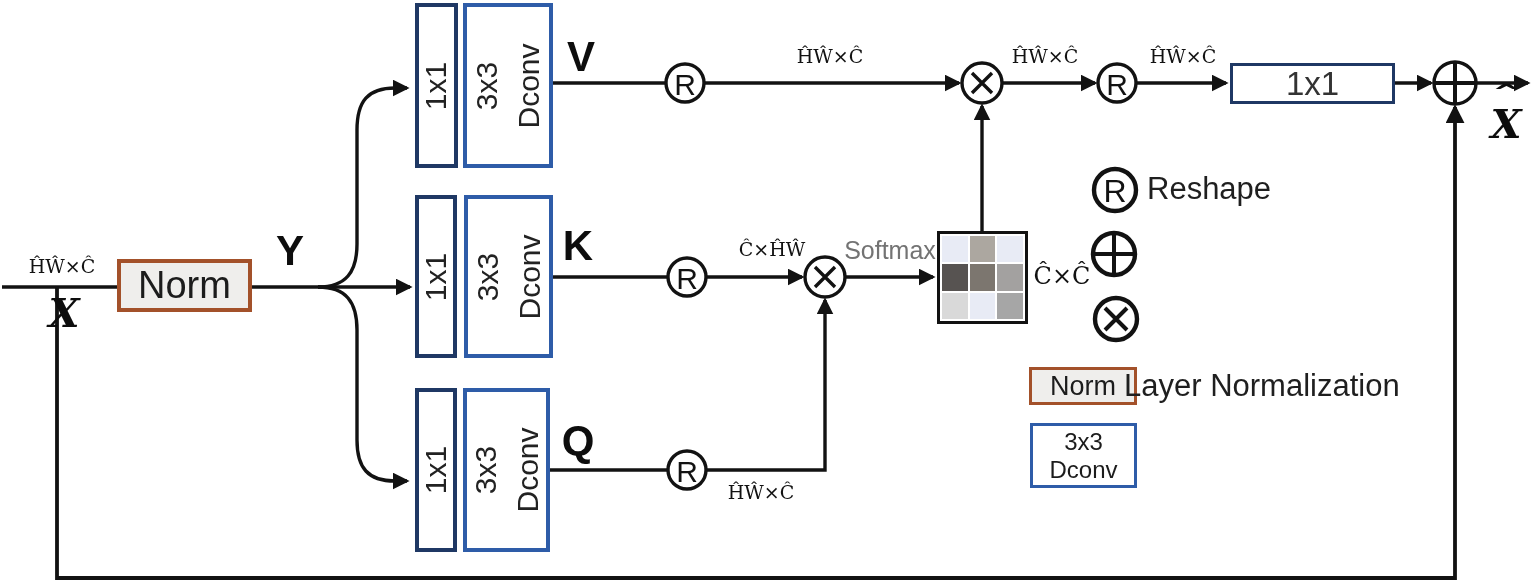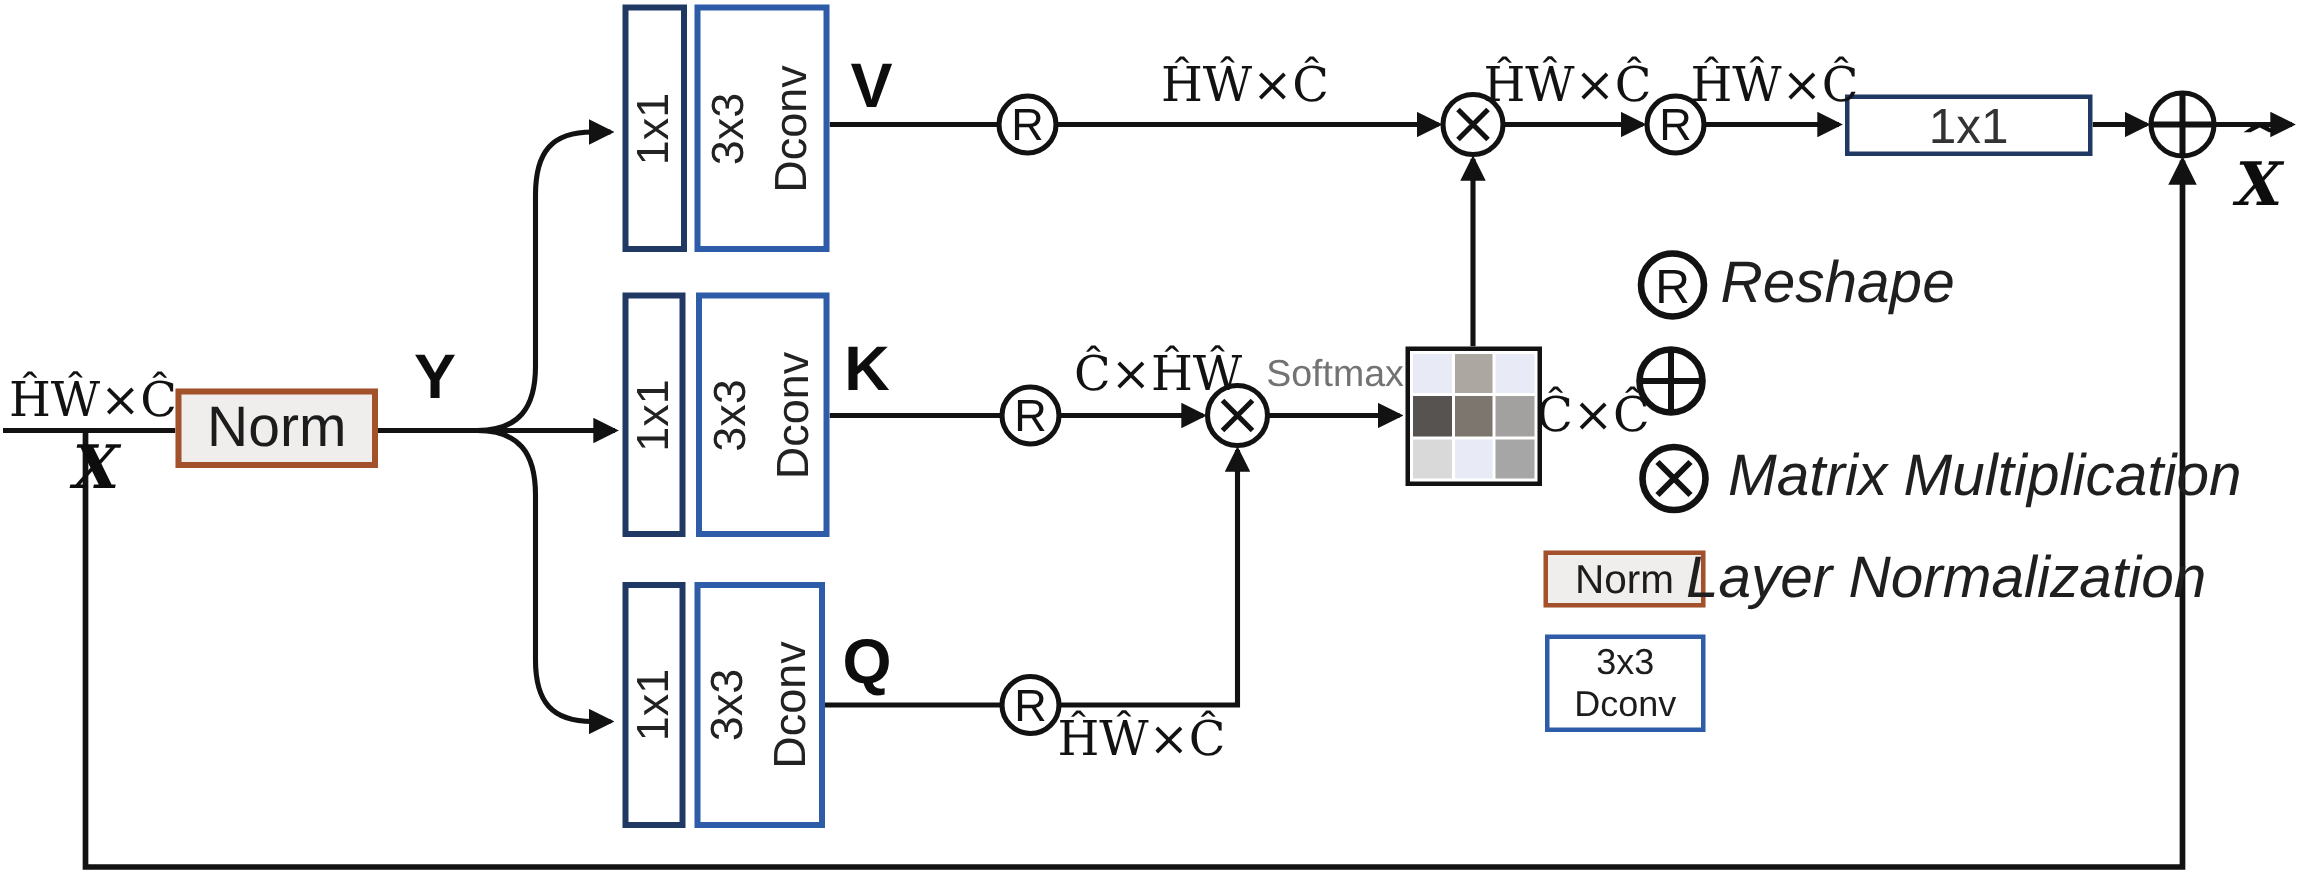--- a/index.html
+++ b/index.html
@@ -23,25 +23,25 @@
   .box-proj{border:3.5px solid #1f3864;}
   .legend-box-norm{border:3.5px solid #a3512a;background:#efeeec;}
   .legend-box-dconv{border:3.5px solid #2e5ca8;}
   .vtext{transform:rotate(-90deg);white-space:nowrap;font-size:30px;color:#222;}
   .vtext2{transform:rotate(-90deg);text-align:center;font-size:30px;line-height:42px;color:#222;white-space:nowrap;}
   .norm-text{font-size:38px;color:#1c1c1c;}
   .proj-text{font-size:33px;color:#333;}
   .legend-norm-text{font-size:27px;color:#1c1c1c;}
   .legend-dconv-text{text-align:center;font-size:24px;line-height:28px;color:#1c1c1c;}
   .lbl{position:absolute;transform:translate(-50%,-50%);white-space:nowrap;color:#121212;}
-  .dim{font-family:"DejaVu Serif",serif;font-size:32px;}
-  .dim-lg{font-size:32px;}
+  .dim{font-family:"DejaVu Serif",serif;font-size:19px;}
+  .dim-lg{font-size:24px;}
   .sym{font-weight:700;font-size:42px;color:#0d0d0d;}
   .sym-serif{font-family:"DejaVu Serif",serif;font-weight:700;font-style:italic;font-size:40px;color:#0d0d0d;}
-  .legend-label{font-size:39px;color:#1f1f1f;transform:translate(0,-50%);font-style:italic;}
+  .legend-label{font-size:31px;color:#1f1f1f;transform:translate(0,-50%);}
   .softmax{font-size:25px;color:#737373;}
   .hat-wrap{position:relative;display:inline-block;}
   .hat{position:absolute;left:50%;top:-20px;transform:translateX(-50%) scaleX(2.1);font-size:28px;font-style:normal;}
   .grid3{position:absolute;box-sizing:border-box;border:3px solid #121212;background:#ffffff;
     display:grid;grid-template-columns:repeat(3,1fr);grid-template-rows:repeat(3,1fr);gap:2px;padding:2px;}
 </style>
 </head>
 <body>
 
 <div class="canvas">
@@ -189,21 +189,20 @@
   <div class="lbl dim" style="left:772px;top:249px;">Ĉ×ĤŴ</div>
   <div class="lbl softmax" style="left:890px;top:250px;">Softmax</div>
   <div class="lbl dim dim-lg" style="left:1062px;top:276px;">Ĉ×Ĉ</div>
   <div class="lbl dim" style="left:761px;top:492px;">ĤŴ×Ĉ</div>
 
   <div class="lbl sym-serif" style="left:1506px;top:123px;">
     <span class="hat-wrap"><span class="hat">ˆ</span><span>X</span></span>
   </div>
 
   <div class="lbl legend-label" style="left:1147px;top:189px;transform:translate(0,-50%);">Reshape</div>
-  <div class="lbl legend-label" style="left:1152px;top:318px;transform:translate(0,-50%);">Matrix Multiplication</div>
 
   <div class="box legend-box-norm" style="left:1029px;top:367px;width:108px;height:38px;">
     <span class="legend-norm-text">Norm</span>
   </div>
   <div class="lbl legend-label" style="left:1124px;top:386px;transform:translate(0,-50%);">Layer Normalization</div>
 
   <div class="box legend-box-dconv" style="left:1030px;top:423px;width:107px;height:65px;">
     <div class="legend-dconv-text">
         <div>3x3</div>
         <div>Dconv</div>

